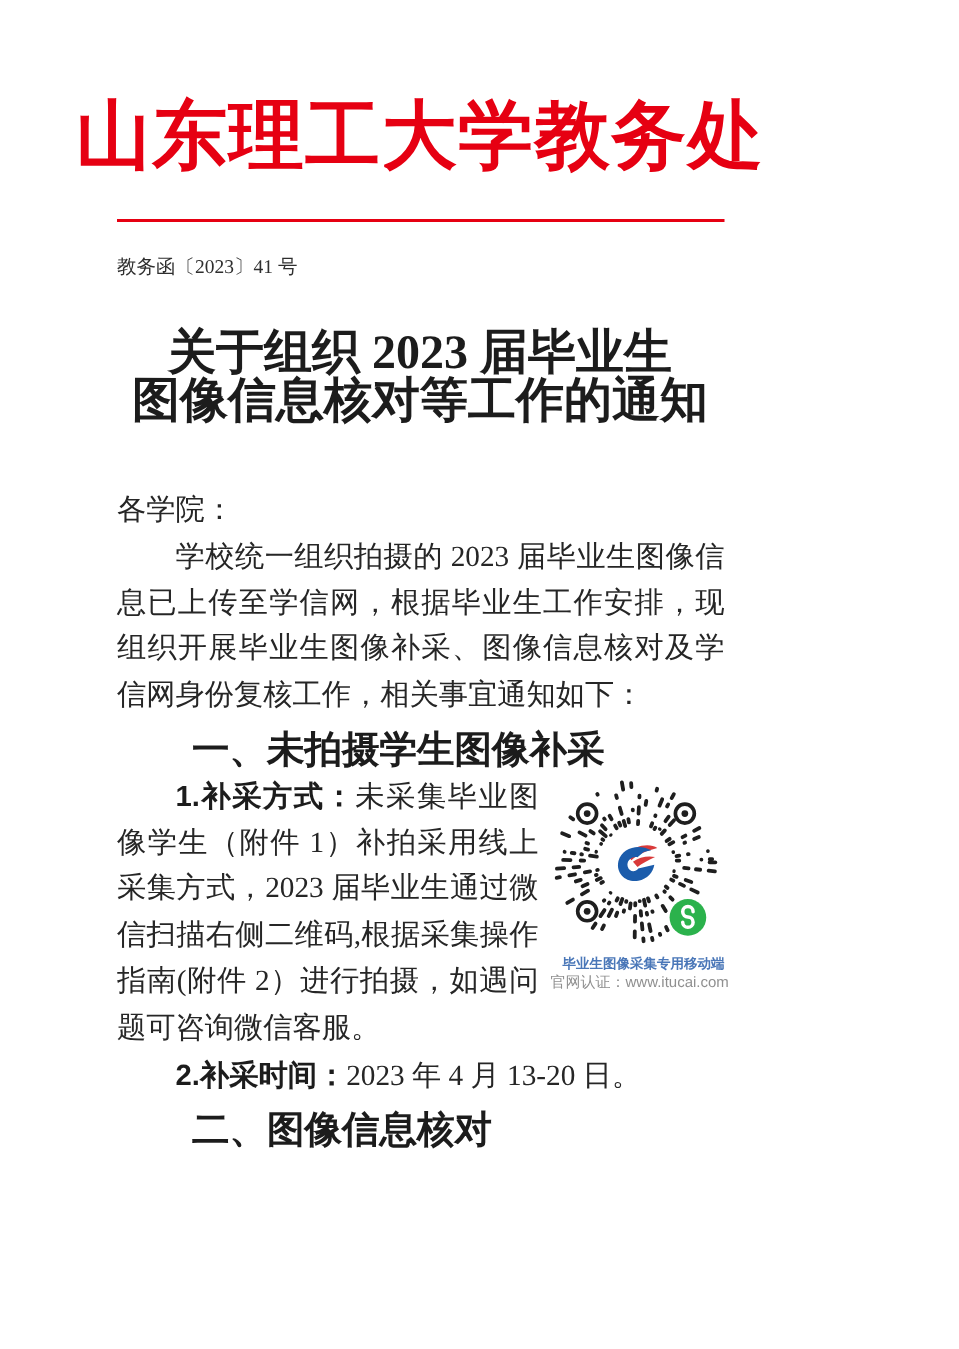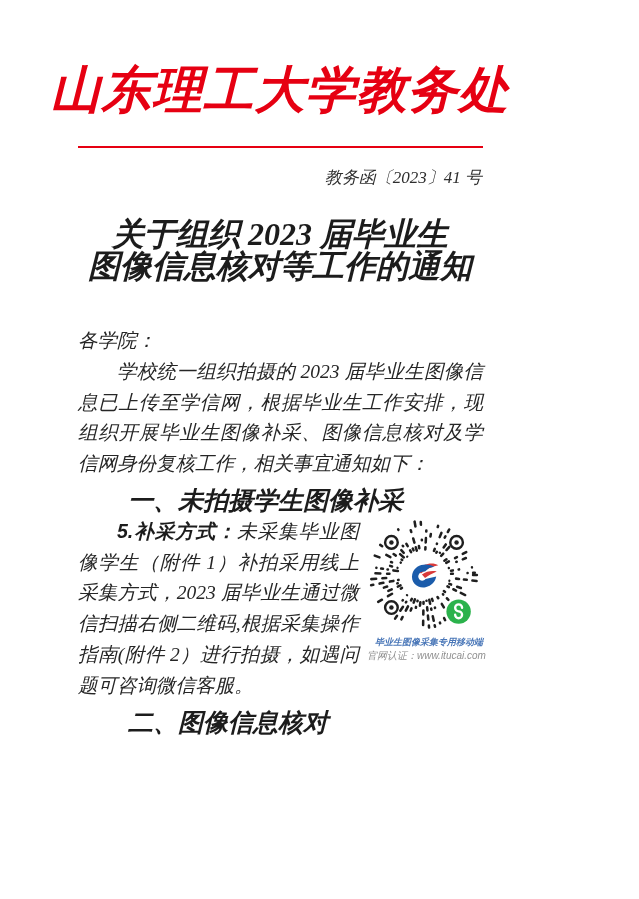--- a/index.html
+++ b/index.html
@@ -5,41 +5,39 @@
   html,body{margin:0;padding:0;background:#ffffff;}
   .page{
     position:relative;
     width:560px;
     height:899px;
     margin:0;
     background:#ffffff;
     overflow:hidden;
     font-family:"Liberation Serif","DejaVu Serif",serif;
     color:#262626;
-    font-style:italic;
   }
   .org-title{
     padding-top:62px;
     text-align:center;
     font-size:50px;
     line-height:56px;
     font-weight:bold;
     color:#e60012;
     letter-spacing:1px;
     white-space:nowrap;
   }
   .red-divider{
     margin:28px 77px 0 78px;
     height:0;
     border-top:2.5px solid #e60012;
   }
   .doc-number{
     margin:18px 78px 0 78px;
-    text-align:right;
-    font-size:17px;
+    font-size:13px;
     line-height:24px;
     color:#2e2e2e;
   }
   .notice-title{
     margin-top:28px;
     text-align:center;
     font-weight:bold;
     font-size:32px;
     line-height:32px;
     color:#1c1c1c;
@@ -254,20 +252,21 @@
           <rect x="88.99" y="47.11" width="2.5" height="2.94" rx="1.2" transform="rotate(441.0 90.24 48.58)" fill="#1f1f1f"></rect>
           <rect x="101.86" y="45.33" width="2.5" height="2.41" rx="1.2" transform="rotate(441.0 103.11 46.54)" fill="#1f1f1f"></rect>
           <rect x="82.24" y="50.72" width="2.5" height="4.15" rx="1.2" transform="rotate(447.5 83.49 52.80)" fill="#1f1f1f"></rect>
           <rect x="97.59" y="50.88" width="2.5" height="2.51" rx="1.2" transform="rotate(447.5 98.84 52.13)" fill="#1f1f1f"></rect>
           <rect x="103.86" y="49.81" width="2.5" height="4.09" rx="1.2" transform="rotate(447.5 105.11 51.86)" fill="#1f1f1f"></rect>
         </svg>
       <div class="qr-caption-1">毕业生图像采集专用移动端</div>
       <div class="qr-caption-2">官网认证：www.itucai.com</div>
     </div>
 
-    <p class="para-indent"><span class="item-label">5.补采方式：</span><span>未采集毕业图像学生（附件 1）补拍采用线上采集方式，2023 届毕业生通过微信扫描右侧二维码,根据采集操作指南(附件 2）进行拍摄，如遇问题可咨询微信客服。</span></p>
-
+    <p class="para-indent"><span class="item-label">1.补采方式：</span><span>未采集毕业图像学生（附件 1）补拍采用线上采集方式，2023 届毕业生通过微信扫描右侧二维码,根据采集操作指南(附件 2）进行拍摄，如遇问题可咨询微信客服。</span></p>
+
+    <p class="para-indent"><span class="item-label">2.补采时间：</span><span>2023 年 4 月 13-20 日。</span></p>
 
 
     <p class="section-heading">二、图像信息核对</p>
   </div>
 
 </div>
 
 </body></html>

